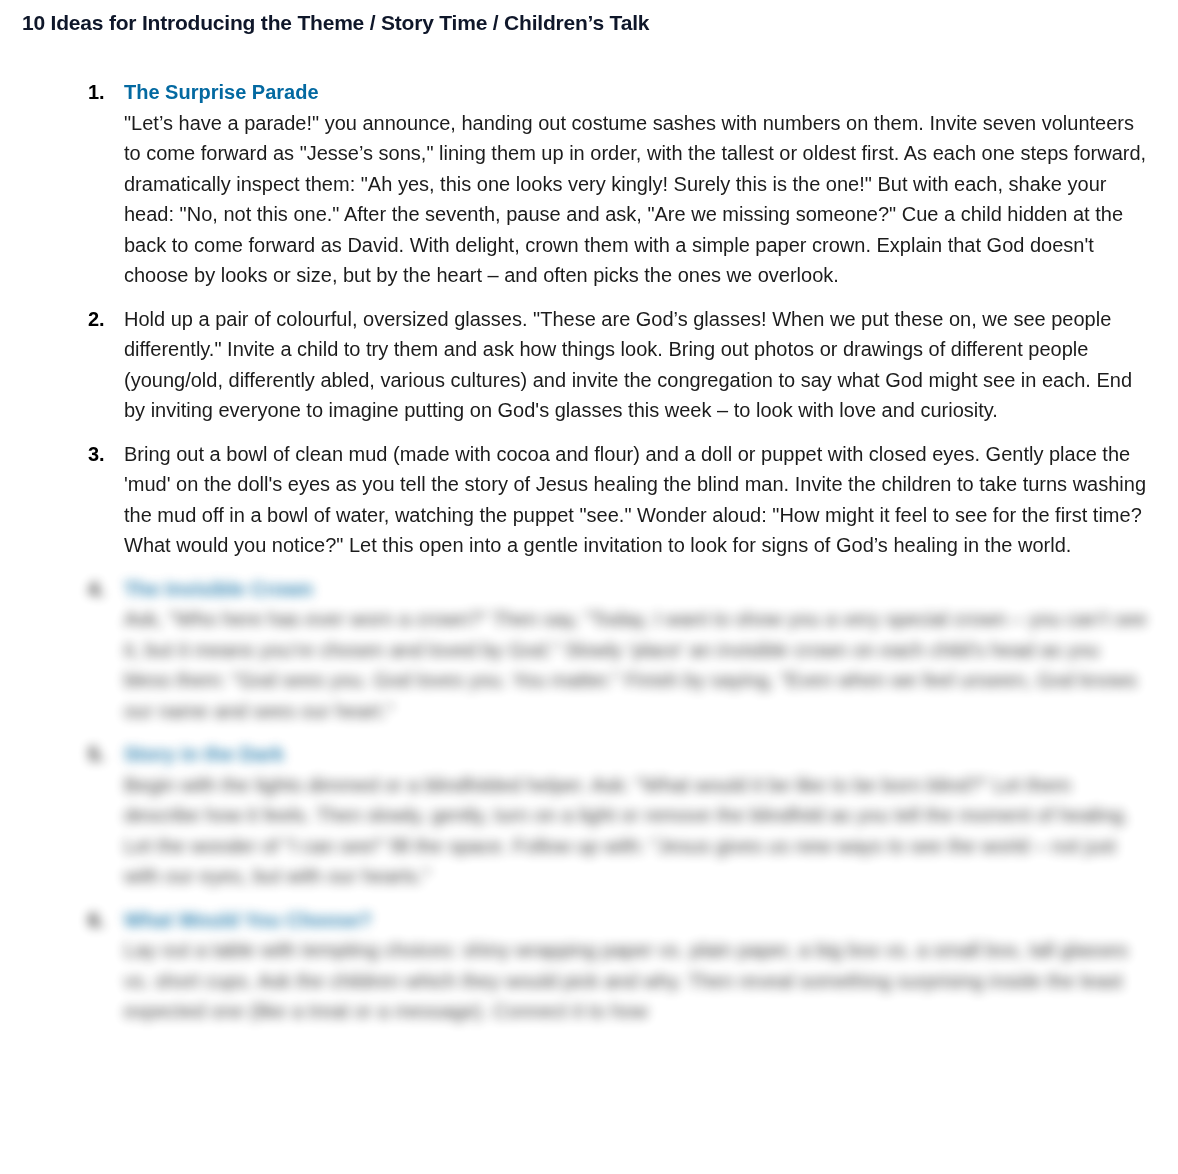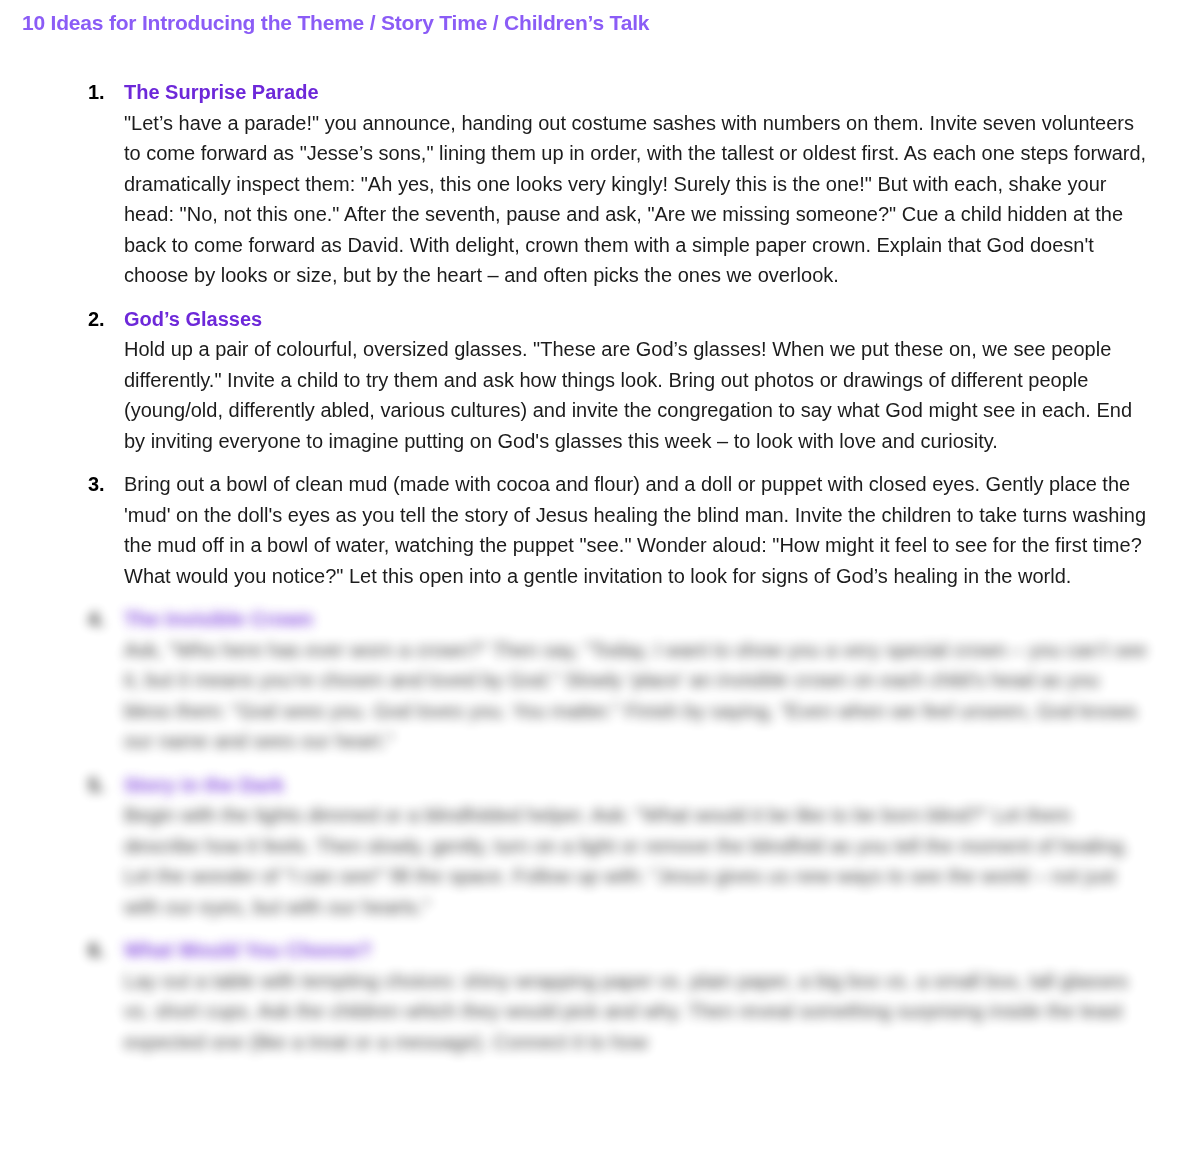--- a/index.html
+++ b/index.html
@@ -14,21 +14,21 @@
     font-family: "Liberation Sans", sans-serif;
     color: #1a1a1a;
     -webkit-font-smoothing: antialiased;
   }
   .doc {
     padding: 11px 24px 0 22px;
   }
   .doc-title {
     font-size: 21px;
     font-weight: 700;
-    color: #8b5cf6;
+    color: #0f172a;
     letter-spacing: -0.2px;
     margin: 0 0 42px 0;
   }
   .idea-list {
     margin: 0;
     padding: 0;
     list-style: none;
   }
   .idea-item {
     display: flex;
@@ -45,21 +45,21 @@
     color: #000000;
   }
   .item-content {
     flex: 0 1 1024px;
     max-width: 1024px;
   }
   .item-heading {
     font-size: 20px;
     font-weight: 700;
     line-height: 30.5px;
-    color: #6d28d9;
+    color: #0369a1;
     margin: 0;
   }
   .item-body {
     font-size: 20px;
     font-weight: 400;
     line-height: 30.5px;
     color: #1c1c1c;
     margin: 0;
   }
   .blurred-section {
@@ -79,21 +79,20 @@
       <span class="item-number">1.</span>
       <div class="item-content">
         <div class="item-heading">The Surprise Parade</div>
         <p class="item-body">"Let’s have a parade!" you announce, handing out costume sashes with numbers on them. Invite seven volunteers to come forward as "Jesse’s sons," lining them up in order, with the tallest or oldest first. As each one steps forward, dramatically inspect them: "Ah yes, this one looks very kingly! Surely this is the one!" But with each, shake your head: "No, not this one." After the seventh, pause and ask, "Are we missing someone?" Cue a child hidden at the back to come forward as David. With delight, crown them with a simple paper crown. Explain that God doesn't choose by looks or size, but by the heart – and often picks the ones we overlook.</p>
       </div>
     </div>
 
     <div class="idea-item">
       <span class="item-number">2.</span>
       <div class="item-content">
-        <div class="item-heading">God’s Glasses</div>
         <p class="item-body">Hold up a pair of colourful, oversized glasses. "These are God’s glasses! When we put these on, we see people differently." Invite a child to try them and ask how things look. Bring out photos or drawings of different people (young/old, differently abled, various cultures) and invite the congregation to say what God might see in each. End by inviting everyone to imagine putting on God's glasses this week – to look with love and curiosity.</p>
       </div>
     </div>
 
     <div class="idea-item">
       <span class="item-number">3.</span>
       <div class="item-content">
         <p class="item-body">Bring out a bowl of clean mud (made with cocoa and flour) and a doll or puppet with closed eyes. Gently place the 'mud' on the doll's eyes as you tell the story of Jesus healing the blind man. Invite the children to take turns washing the mud off in a bowl of water, watching the puppet "see." Wonder aloud: "How might it feel to see for the first time? What would you notice?" Let this open into a gentle invitation to look for signs of God’s healing in the world.</p>
       </div>
     </div>

